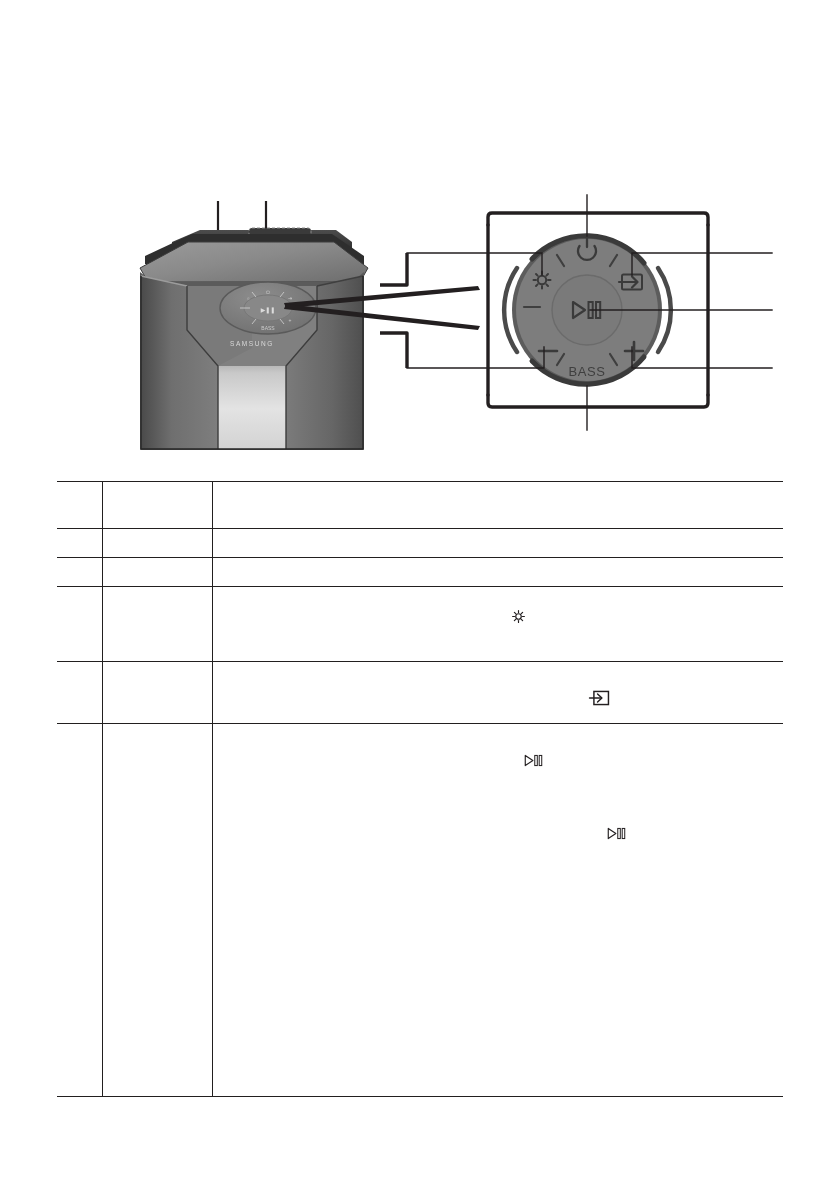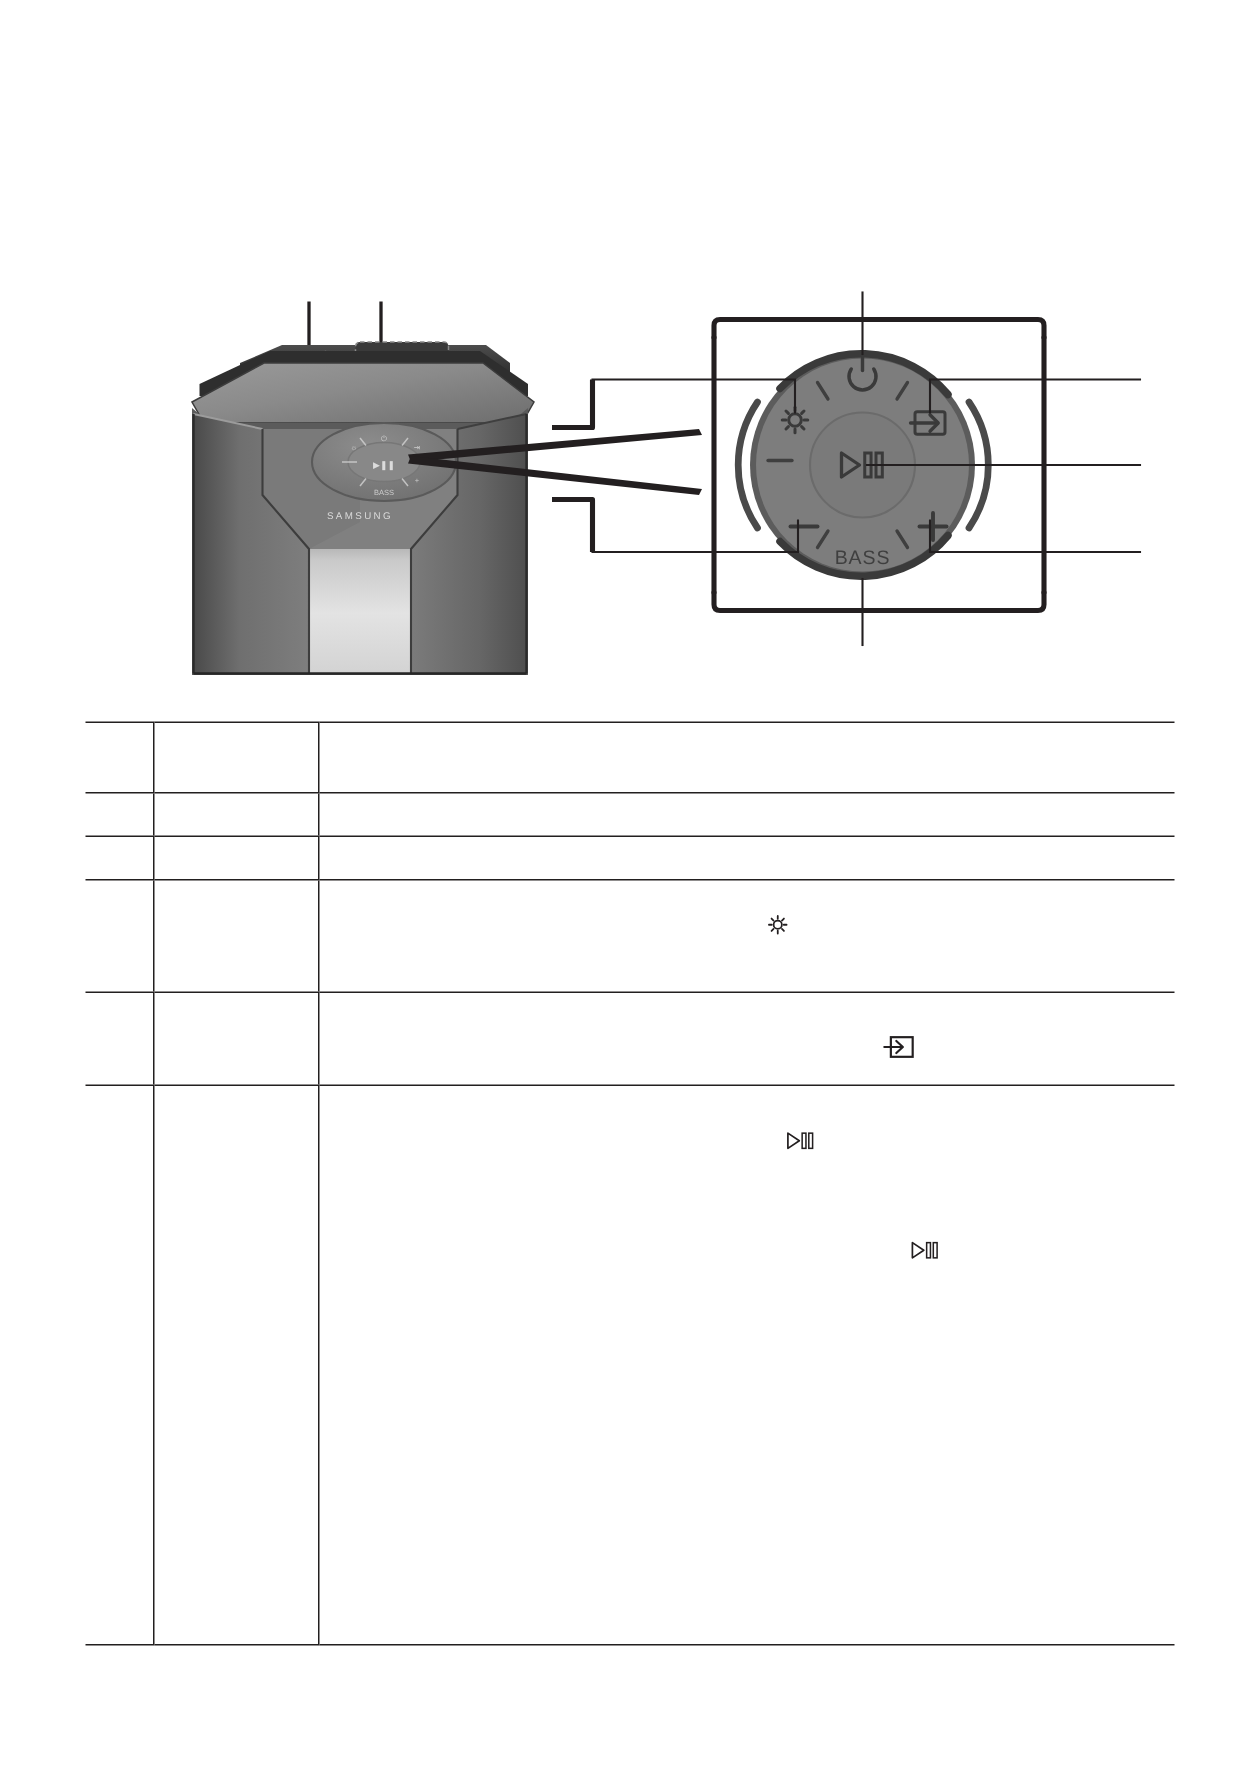--- a/index.html
+++ b/index.html
@@ -18,21 +18,21 @@
   }
 
   .page {
     position: absolute;
     inset: 0;
   }
 
   
   .figure-area {
     position: absolute;
-    left: 0;
+    left: 12px;
     top: 190px;
     width: 758px;
     height: 280px;
   }
 
   .figure-svg {
     position: absolute;
     left: 0;
     top: 0;
     width: 839px;

